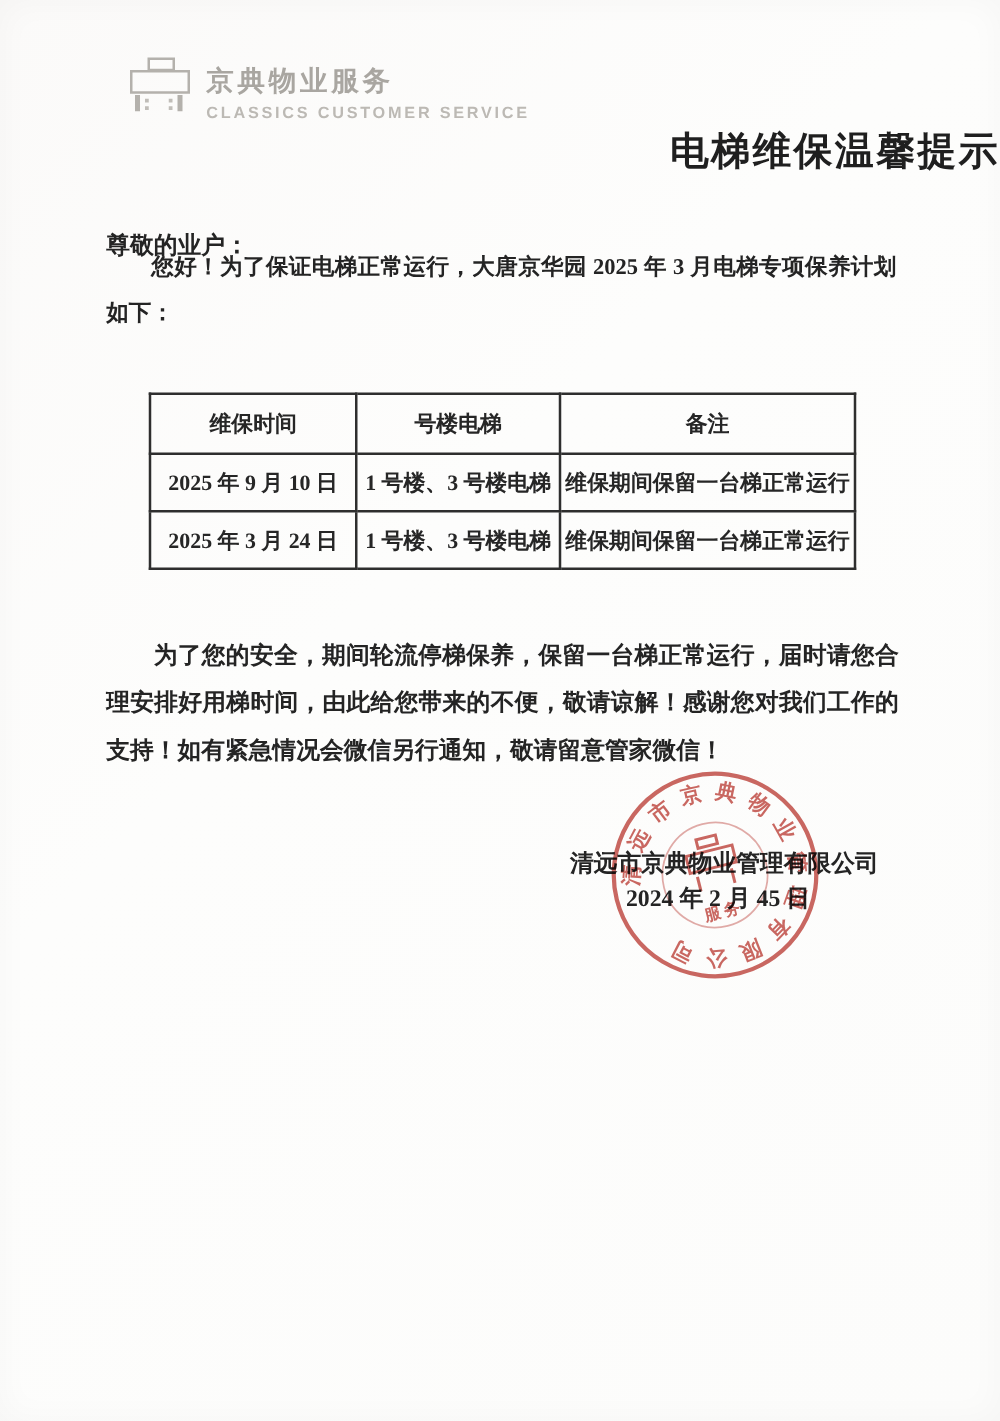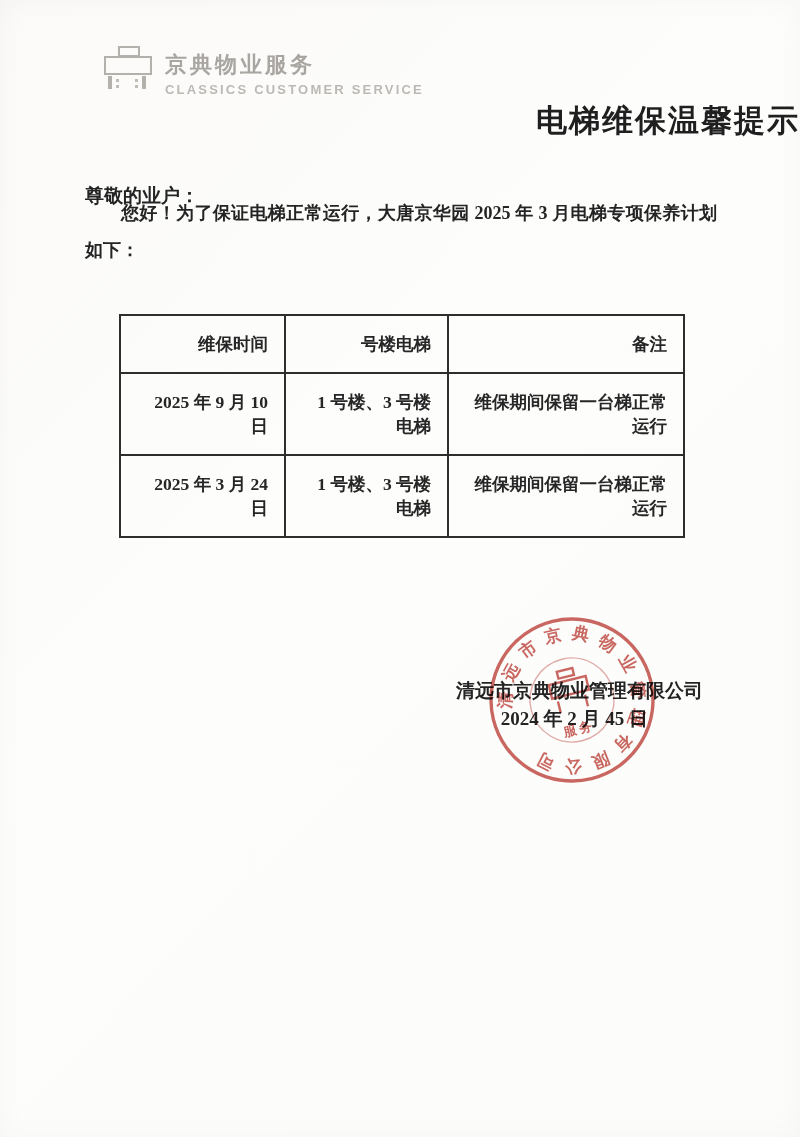--- a/index.html
+++ b/index.html
@@ -32,21 +32,21 @@
     font-size:31px;font-weight:700;letter-spacing:2px;color:#1f1f1f;}
 
   
   .salutation{position:absolute;left:85px;top:183px;font-size:19px;font-weight:600;}
   .intro{position:absolute;left:85px;top:195px;width:632px;font-size:18px;font-weight:600;
     line-height:37px;text-indent:2em;text-align:justify;}
 
   
   .mtable{position:absolute;left:119px;top:314px;width:564px;border-collapse:collapse;
     table-layout:fixed;font-size:17.5px;font-weight:700;color:#262626;}
-  .mtable th,.mtable td{border:2px solid #2e2e2e;text-align:right;vertical-align:middle;padding:16px;}
+  .mtable th,.mtable td{border:2px solid #2e2e2e;text-align:center;vertical-align:middle;padding:0;}
   .mtable thead tr{height:48px;}
   .mtable tbody tr{height:46px;}
   .col1{width:165px;} .col2{width:163px;} .col3{width:236px;}
 
   
   .closing{position:absolute;left:85px;top:506px;width:634px;font-size:19px;font-weight:600;
     line-height:38px;text-indent:2em;text-align:justify;}
 
   
   .sig-company{position:absolute;right:97px;top:678px;font-size:19px;font-weight:700;}
@@ -103,20 +103,21 @@
         <td>维保期间保留一台梯正常运行</td>
       </tr>
       <tr>
         <td>2025 年 3 月 24 日</td>
         <td>1 号楼、3 号楼电梯</td>
         <td>维保期间保留一台梯正常运行</td>
       </tr>
     </tbody>
   </table>
 
+  <div class="closing">为了您的安全，期间轮流停梯保养，保留一台梯正常运行，届时请您合理安排好用梯时间，由此给您带来的不便，敬请谅解！感谢您对我们工作的支持！如有紧急情况会微信另行通知，敬请留意管家微信！</div>
 
   <div class="sig-company">清远市京典物业管理有限公司</div>
   <div class="sig-date">2024 年 2 月 45 日</div>
 
   <svg class="stamp" viewBox="0 0 192 188" xmlns="http://www.w3.org/2000/svg">
     <g stroke="#c0473f" fill="none">
       <circle cx="96" cy="94" r="81" stroke-width="3.4"></circle>
       <circle cx="96" cy="94" r="42" stroke-width="1.4" opacity="0.55"></circle>
     </g>
     <path id="sealRing" d="M 96,94 m -61,0 a 61,61 0 1,1 122,0 a 61,61 0 1,1 -122,0" fill="none"></path>

